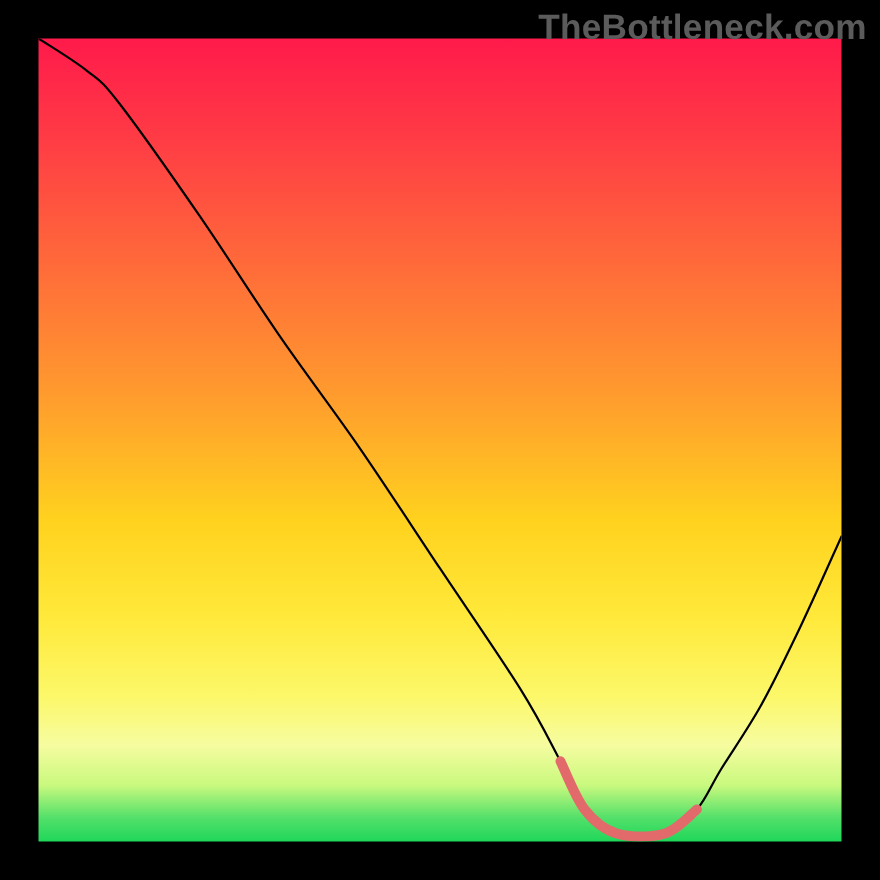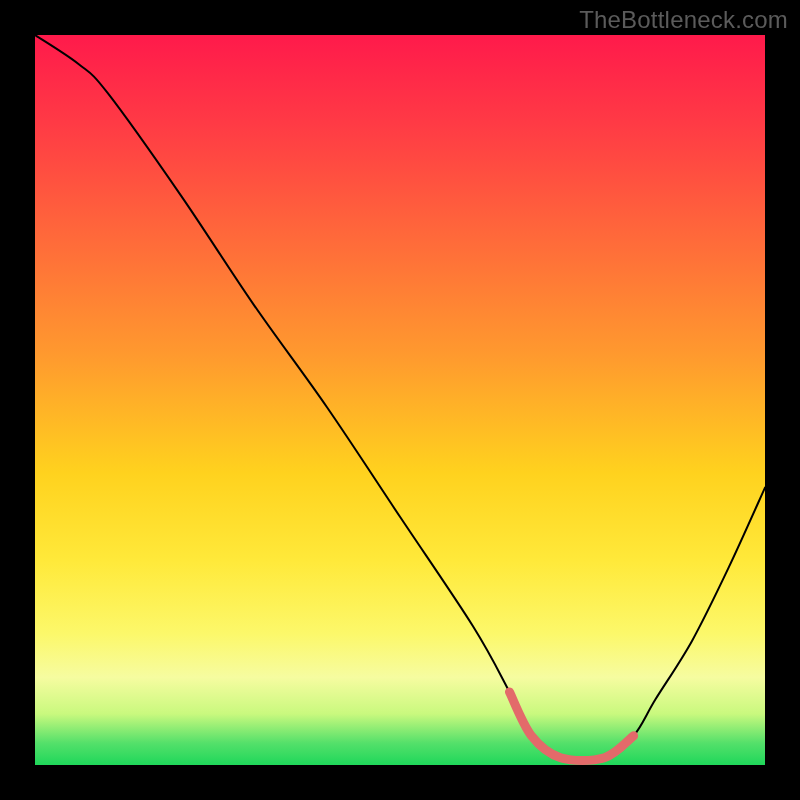--- a/index.html
+++ b/index.html
@@ -15,22 +15,22 @@
     position: relative;
     width: 800px;
     height: 800px;
     background: #000;
   }
   .watermark {
     position: absolute;
     top: 6px;
     right: 12px;
     color: #5b5b5b;
-    font-size: 24px;
-    font-weight: 400;
+    font-size: 32px;
+    font-weight: 700;
     letter-spacing: 0.2px;
     z-index: 5;
   }
   .plot {
     position: absolute;
     left: 35px;
     top: 35px;
     width: 730px;
     height: 730px;
     background: linear-gradient(to bottom,

